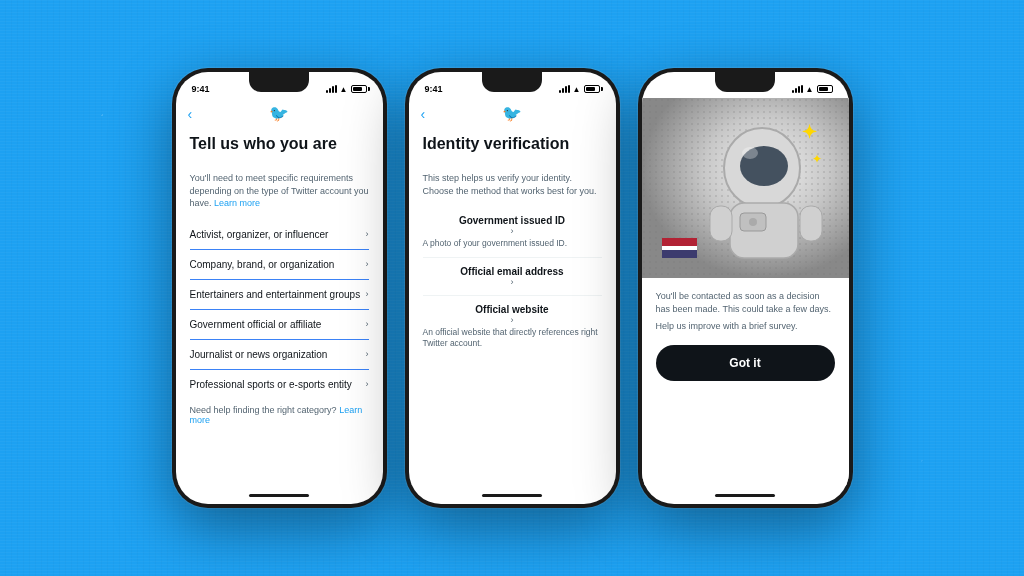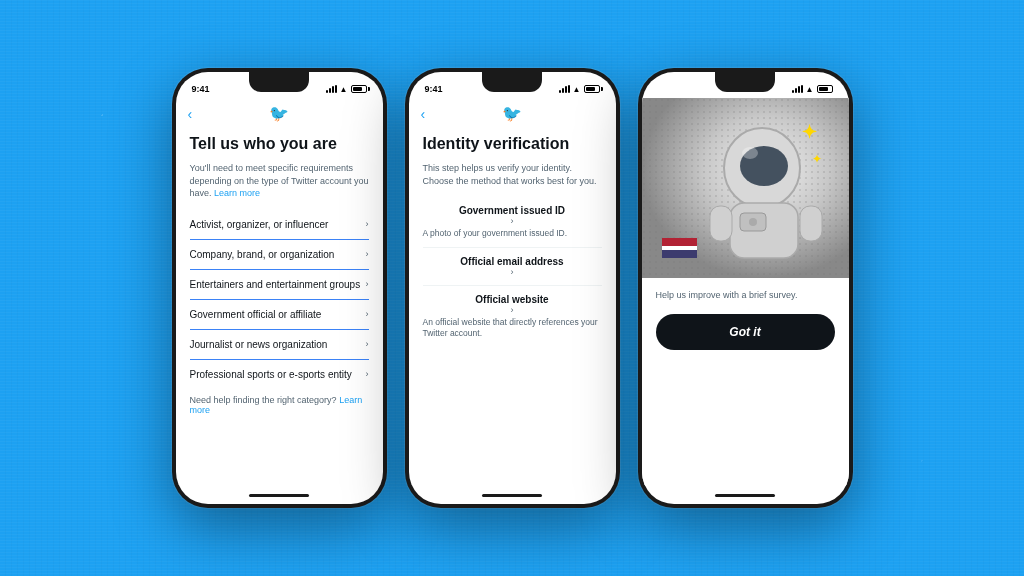--- a/index.html
+++ b/index.html
@@ -165,21 +165,21 @@
     .phone-body {
       padding: 6px 14px 8px;
       flex: 1;
       overflow: hidden;
     }
 
     .screen-title {
       font-size: 16px;
       font-weight: 800;
       color: #0f1419;
-      margin-bottom: 9px;
+      margin-bottom: 19px;
     }
 
     .screen-subtitle {
       font-size: 9px;
       color: #536471;
       line-height: 1.4;
       margin-bottom: 10px;
     }
 
     .screen-subtitle a, .link-text {
@@ -309,21 +309,20 @@
       color: white;
       border: none;
       border-radius: 20px;
       padding: 11px;
       font-size: 12px;
       font-weight: 700;
       cursor: pointer;
       display: flex;
       align-items: center;
       justify-content: center;
-      font-style: italic;
     }
 
     
     .bottom-bar {
       height: 18px;
       display: flex;
       align-items: center;
       justify-content: center;
       flex-shrink: 0;
     }
@@ -441,21 +440,21 @@
             <div class="verification-header">
               <span class="verification-title">Official email address</span>
               <span class="chevron">›</span>
             </div>
           </div>
           <div class="verification-item">
             <div class="verification-header">
               <span class="verification-title">Official website</span>
               <span class="chevron">›</span>
             </div>
-            <div class="verification-desc">An official website that directly references your Twitter account.</div>
+            <div class="verification-desc">An official website that directly references right Twitter account.</div>
           </div>
         </div>
       </div>
     </div>
     <div class="bottom-bar">
       <div class="home-indicator"></div>
     </div>
   </div>
 </div>
 
@@ -514,20 +513,21 @@
             <text x="170" y="65" fill="#ffd700" font-size="12">✦</text>
 
             <rect x="20" y="140" width="35" height="8" fill="#b22234"></rect>
             <rect x="20" y="148" width="35" height="4" fill="#fff"></rect>
             <rect x="20" y="152" width="35" height="8" fill="#3c3b6e"></rect>
           </svg>
         </div>
       </div>
 
       <div class="request-body">
+        <div class="request-desc">You'll be contacted as soon as a decision has been made. This could take a few days.</div>
         <div class="request-survey">
           <span>Help us improve with a brief survey.</span>
         </div>
         <button class="got-it-btn">Got it</button>
       </div>
     </div>
     <div class="bottom-bar">
       <div class="home-indicator"></div>
     </div>
   </div>

